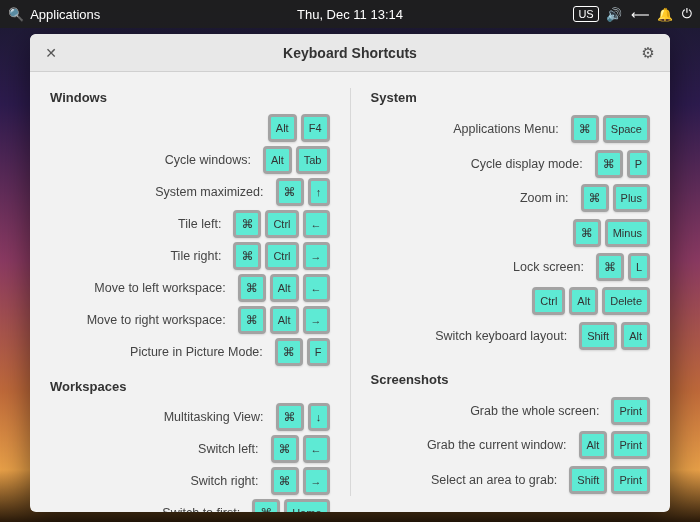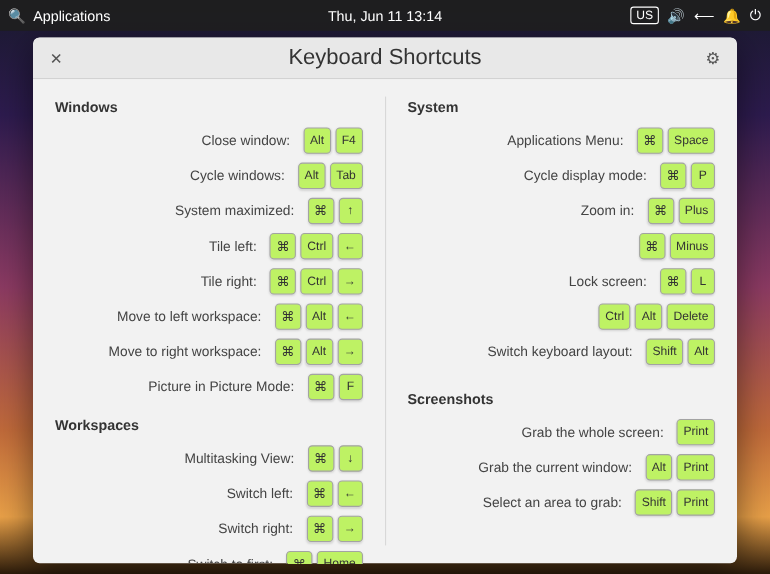--- a/index.html
+++ b/index.html
@@ -80,22 +80,22 @@
       width: 18px;
       height: 18px;
       display: flex;
       align-items: center;
       justify-content: center;
       cursor: pointer;
       color: #555;
       font-size: 14px;
     }
     .dialog-title {
-      font-size: 20px;
-      font-weight: 400;
+      font-size: 14px;
+      font-weight: 700;
       color: #333;
       text-align: right;
     }
     .dialog-gear {
       position: absolute;
       right: 12px;
       width: 20px;
       height: 20px;
       display: flex;
       align-items: center;
@@ -148,22 +148,22 @@
       text-align: right;
       flex: 1;
       padding-right: 8px;
       font-size: 12.5px;
     }
 
     .key {
       display: inline-flex;
       align-items: center;
       justify-content: center;
-      background: #bef264;
-      border: 1px solid #a3a3a3;
+      background: #5eead4;
+      border: 3px solid #a3a3a3;
       border-radius: 4px;
       padding: 11px 5px;
       font-size: 11px;
       color: #333;
       min-width: 22px;
       height: 20px;
       box-shadow: 0 1px 2px rgba(0,0,0,0.12);
       font-family: inherit;
     }
 
@@ -178,21 +178,21 @@
 </head>
 <body>
 
 <div class="desktop-bg"></div>
 
 <div class="topbar">
   <div class="topbar-left">
     <span style="font-size:13px;">🔍</span>
     <span>Applications</span>
   </div>
-  <div class="topbar-center">Thu, Jun 11   13:14</div>
+  <div class="topbar-center">Thu, Dec 11   13:14</div>
   <div class="topbar-right">
     <span style="border:1px solid #ffffff;padding:1px 4px;border-radius:3px;font-size:11px;">US</span>
     <span style="font-size:13px;">🔊</span>
     <span style="font-size:13px;">⟵</span>
     <span style="font-size:13px;">🔔</span>
     <span style="font-size:13px;">⏻</span>
   </div>
 </div>
 
 <div class="dialog">
@@ -201,21 +201,20 @@
     <span class="dialog-title">Keyboard Shortcuts</span>
     <span class="dialog-gear">⚙</span>
   </div>
 
   <div class="dialog-content">
 
     <div class="col">
       <div class="section-title">Windows</div>
 
       <div class="shortcut-row">
-        <span class="shortcut-label">Close window:</span>
         <span class="key">Alt</span>
         <span class="key">F4</span>
       </div>
       <div class="shortcut-row">
         <span class="shortcut-label">Cycle windows:</span>
         <span class="key">Alt</span>
         <span class="key">Tab</span>
       </div>
       <div class="shortcut-row">
         <span class="shortcut-label">System maximized:</span>

